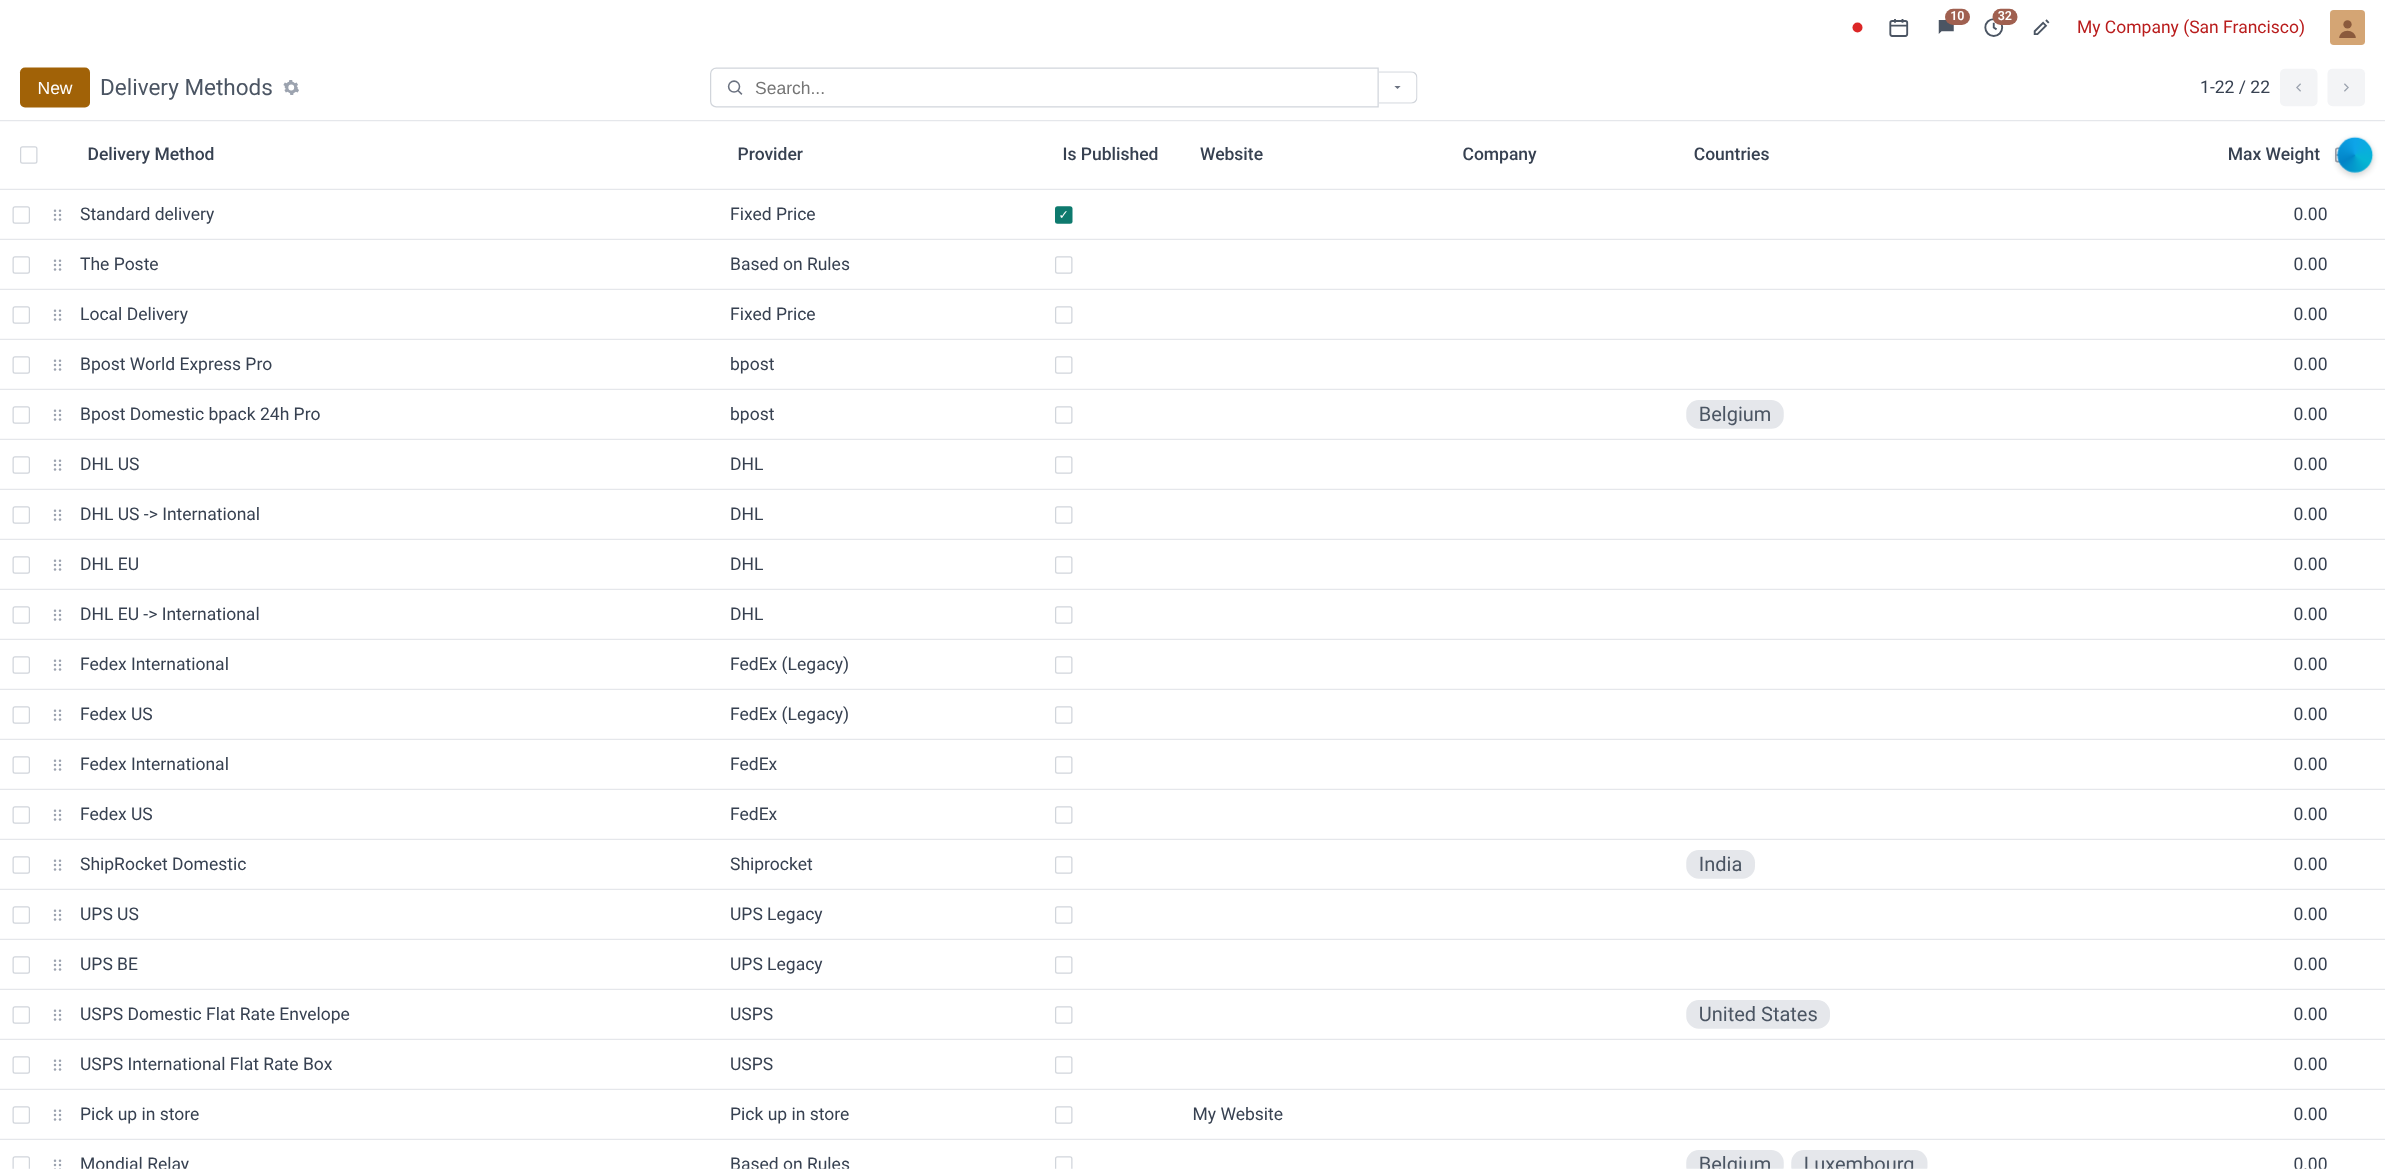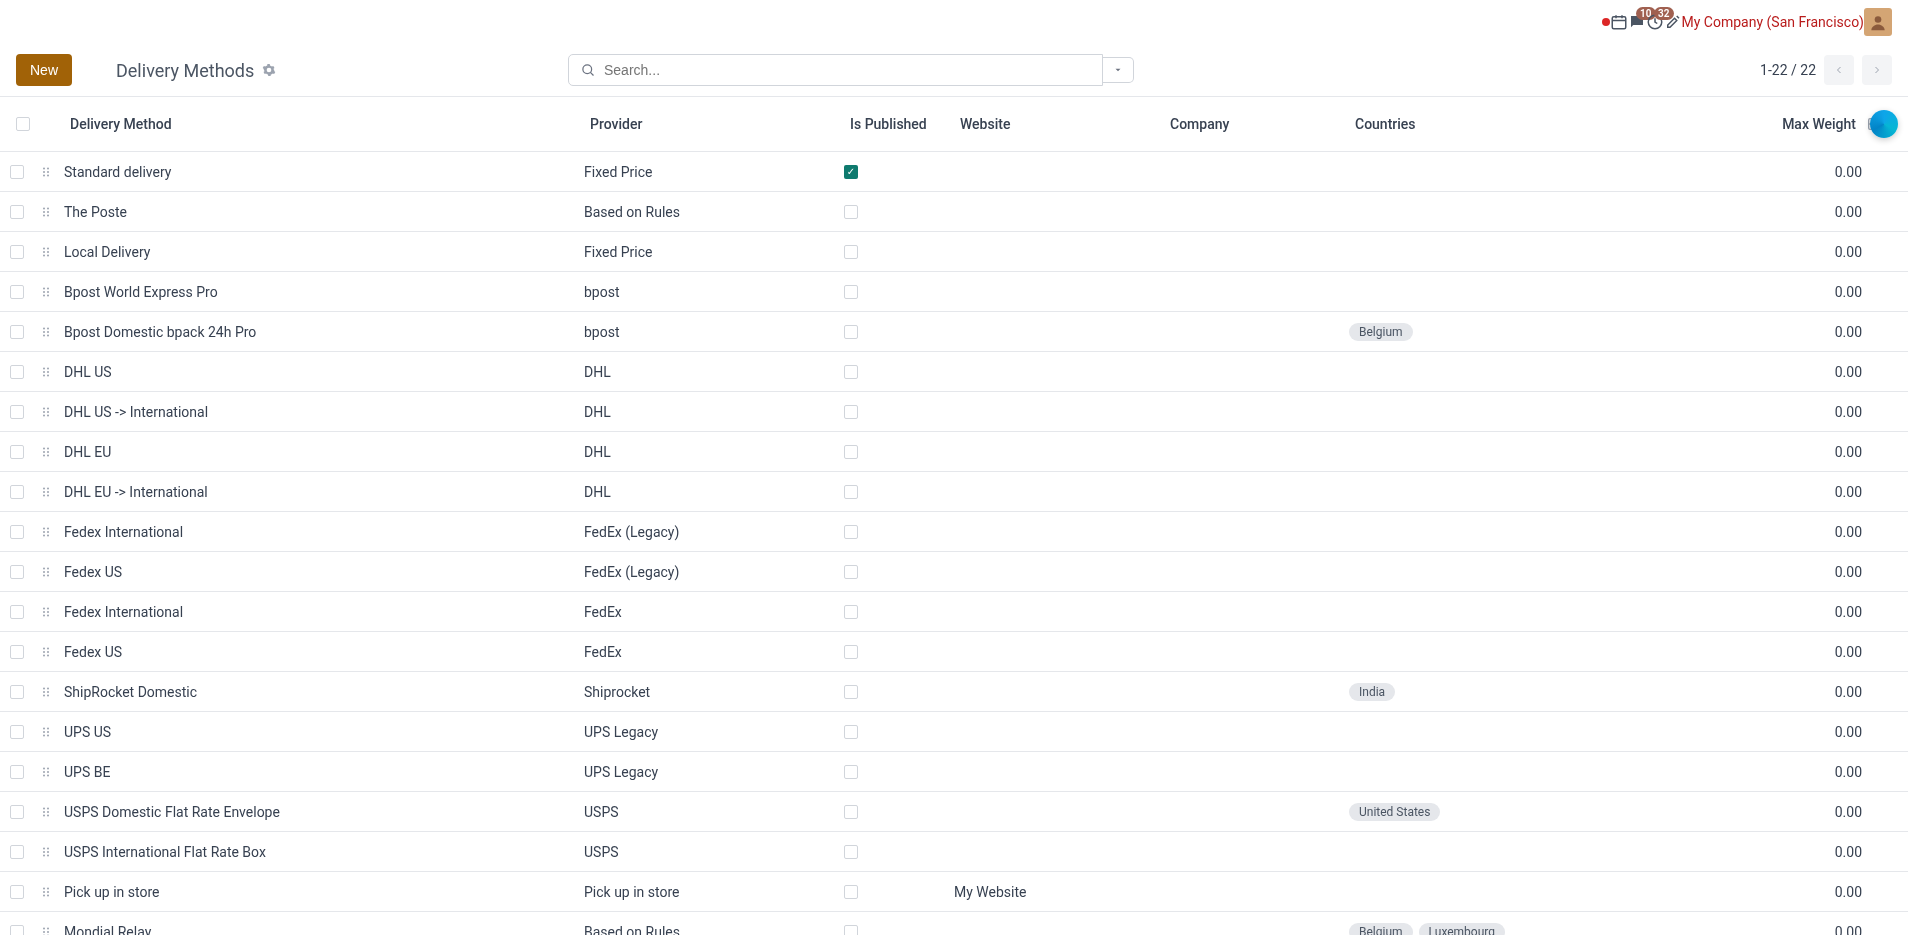--- a/index.html
+++ b/index.html
@@ -35,21 +35,21 @@
     .nav-item {
       padding: 8px 12px;
       color: #374151;
       cursor: pointer;
       font-size: 14px;
     }
     .navbar-right {
       margin-left: auto;
       display: flex;
       align-items: center;
-      gap: 0;
+      gap: 20px;
     }
     .status-dot {
       width: 8px; height: 8px;
       background: #dc2626;
       border-radius: 50%;
     }
     .icon-btn {
       position: relative;
       cursor: pointer;
       color: #4b5563;
@@ -91,21 +91,20 @@
       border-radius: 4px;
       font-size: 14px;
       font-weight: 500;
       cursor: pointer;
       margin-right: 8px;
     }
     .page-title {
       font-size: 18px;
       color: #4b5563;
       margin-right: 8px;
-      margin-left: 36px;
     }
     .gear-small { color: #9ca3af; cursor: pointer; }
     .search-container {
       position: absolute;
       left: 50%;
       transform: translateX(-70%);
       display: flex;
       align-items: center;
       width: 600px;
       padding-left: 34px;
@@ -192,21 +191,21 @@
       display: flex;
       align-items: center;
       justify-content: center;
       font-size: 10px;
     }
     .tag {
       background: #e5e7eb;
       color: #4b5563;
       padding: 2px 10px;
       border-radius: 10px;
-      font-size: 12px;
+      font-size: 16px;
     }
     .swirl-badge {
       position: fixed;
       right: 10px;
       top: 110px;
       width: 28px; height: 28px;
       border-radius: 50%;
       background: conic-gradient(#0ea5e9 0deg, #06b6d4 120deg, #0284c7 240deg, #0ea5e9 360deg);
       box-shadow: 0 2px 6px rgba(0,0,0,0.2);
     }

